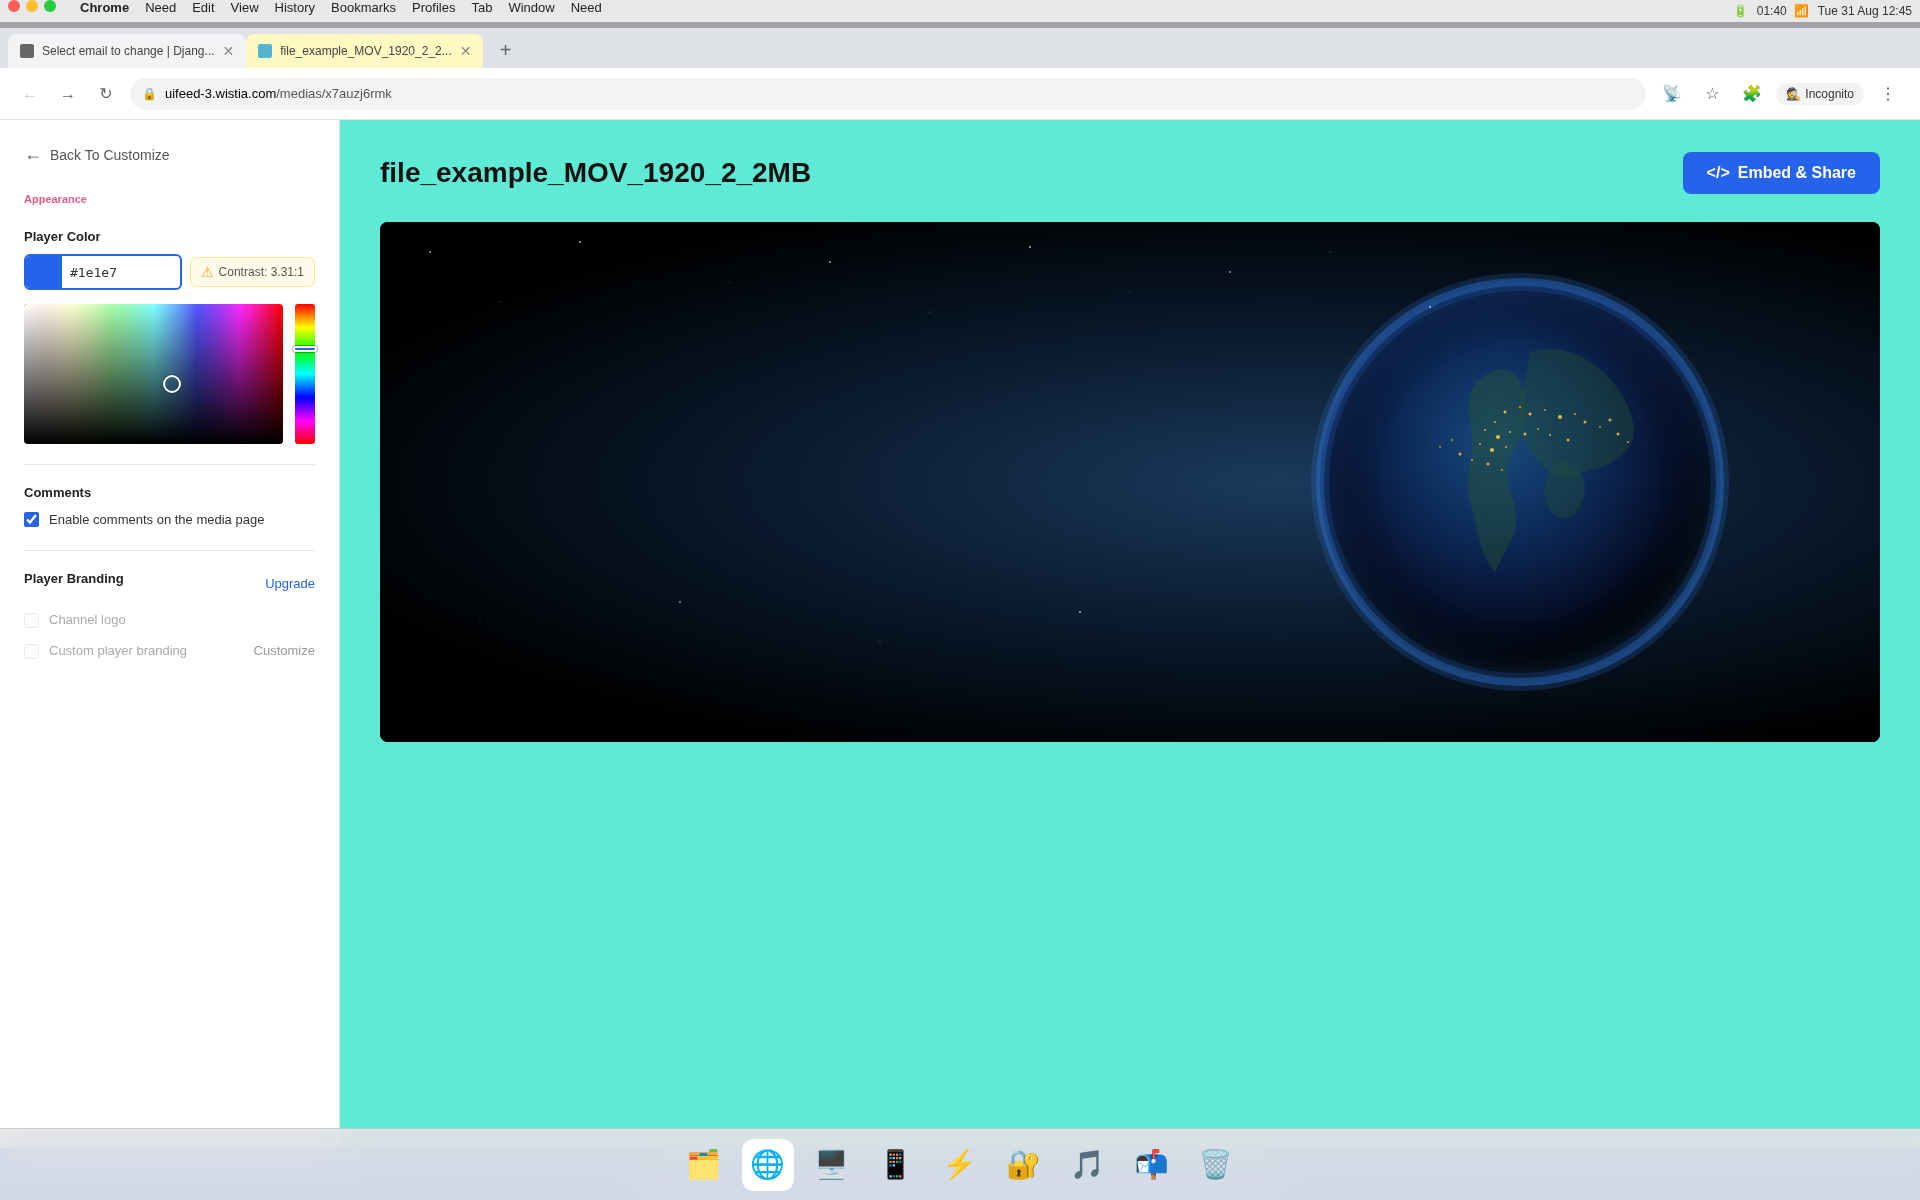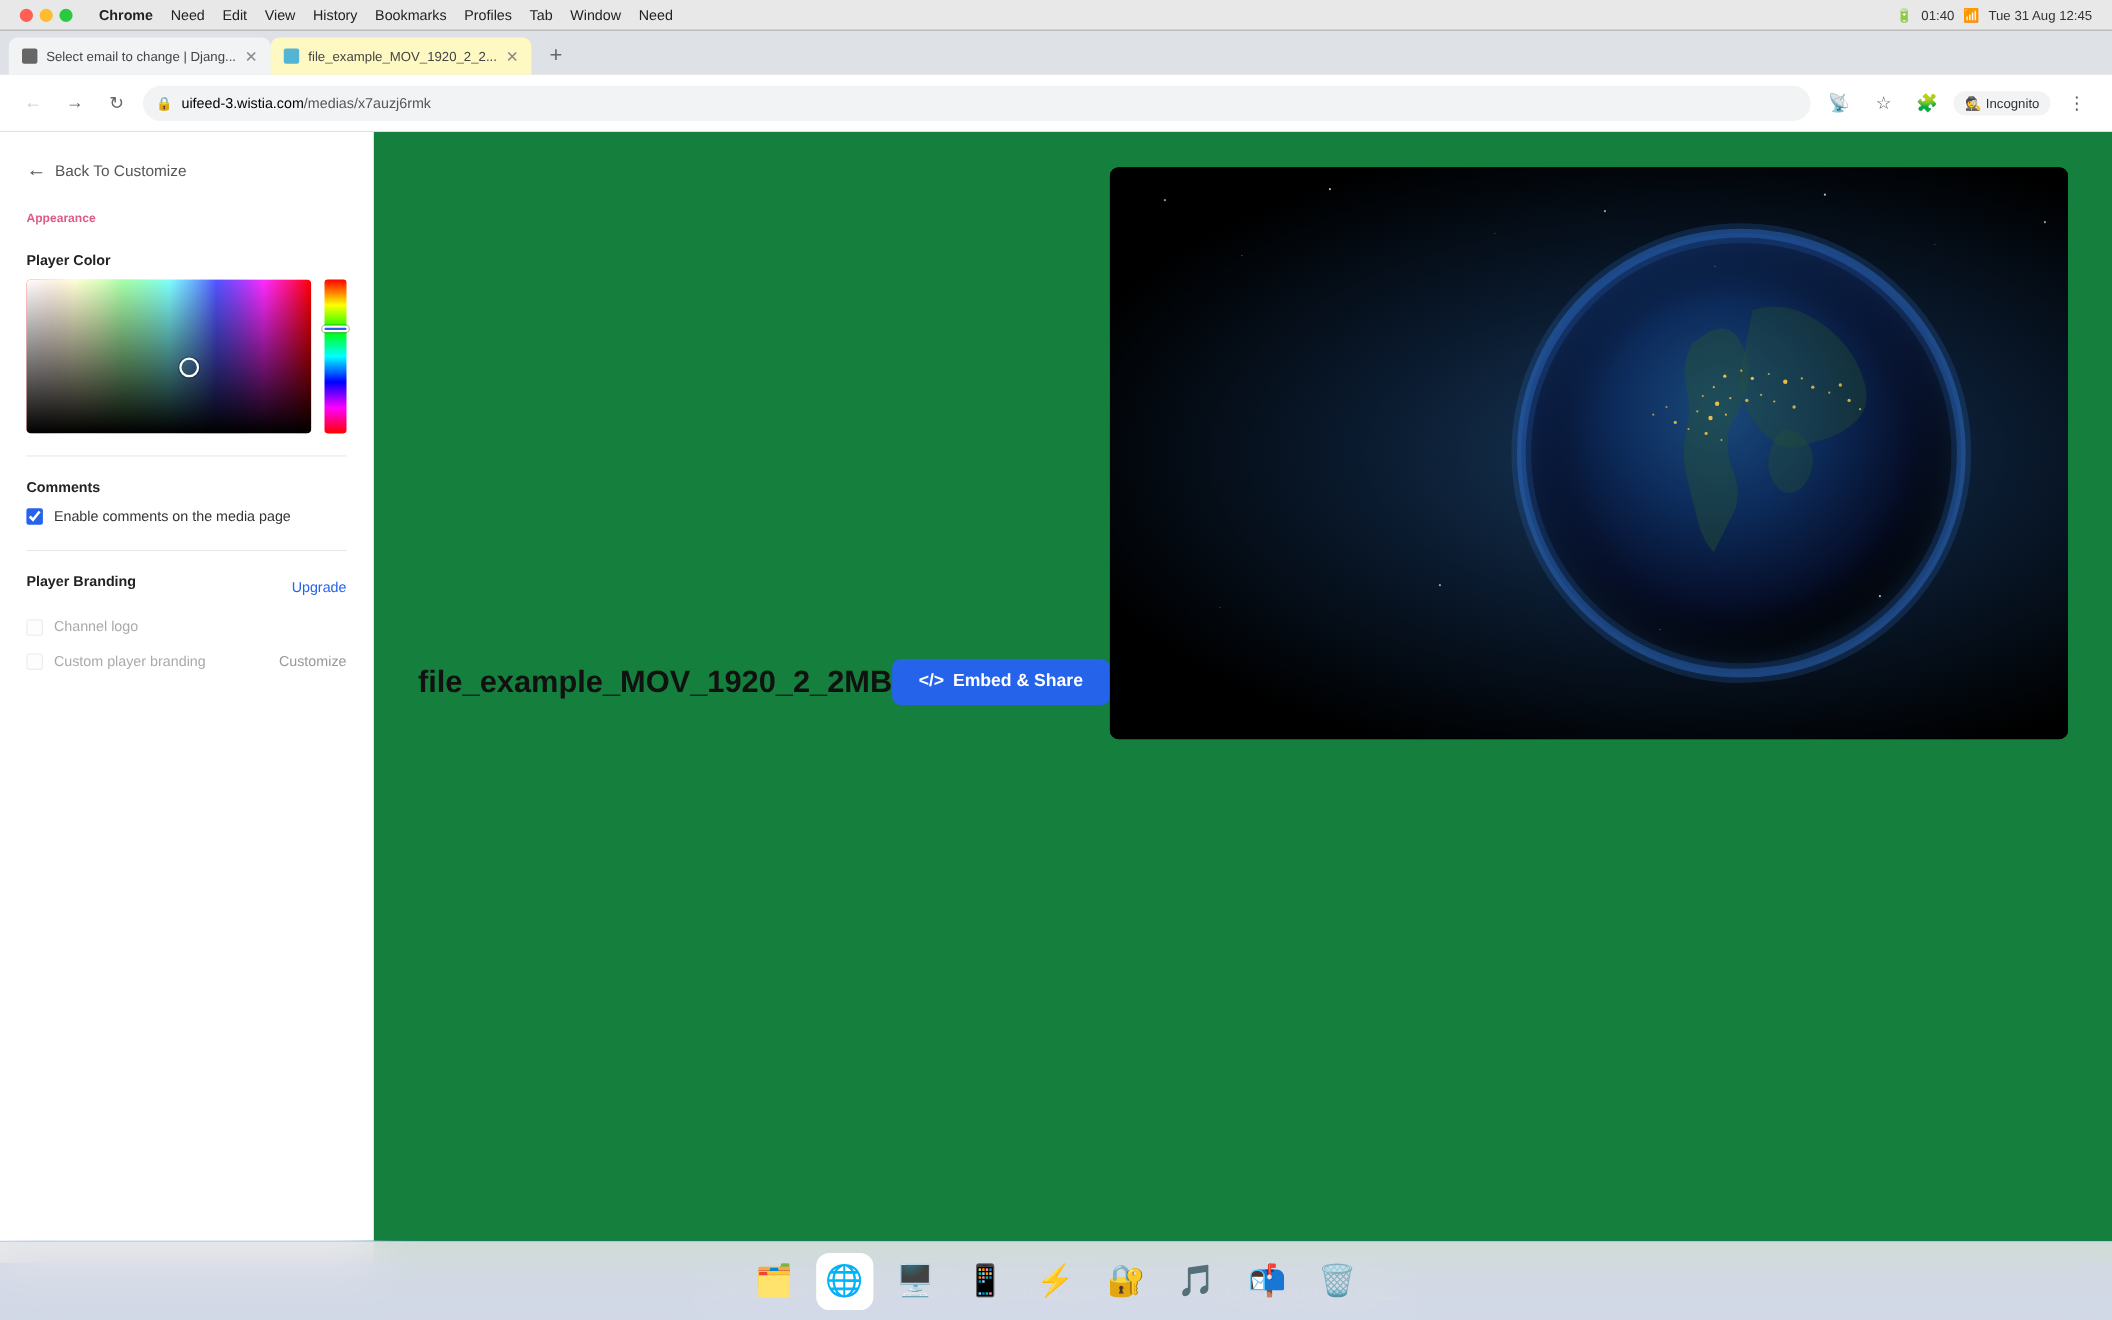--- a/index.html
+++ b/index.html
@@ -3,23 +3,22 @@
   <meta charset="utf-8">
   <style>
     * { margin: 0; padding: 0; box-sizing: border-box; }
     body { font-family: -apple-system, BlinkMacSystemFont, 'Helvetica Neue', sans-serif; background: #f0f0f0; width: 1920px; height: 1200px; overflow: hidden; }
 
     
     .mac-bar {
       background: #e8e8e8;
       height: 28px;
       display: flex;
-      align-items: center;
-      padding: 0 18px;
-      border-bottom: 1px solid #a3a3a3;
+      padding: 0 8px;
+      border-bottom: 6px solid #a3a3a3;
       gap: 16px;
     }
     .mac-bar-menu { display: flex; gap: 16px; font-size: 13px; color: #222; }
     .mac-bar-menu span { cursor: default; }
     .mac-bar-right { margin-left: auto; display: flex; align-items: center; gap: 8px; font-size: 12px; color: #333; }
     .mac-traffic-lights { display: flex; gap: 6px; margin-right: 8px; }
     .mac-traffic-light { width: 12px; height: 12px; border-radius: 50%; }
     .tl-red { background: #ff5f57; }
     .tl-yellow { background: #ffbd2e; }
     .tl-green { background: #28ca41; }
@@ -262,24 +261,24 @@
       margin-bottom: 12px;
     }
     .checkbox-disabled {
       opacity: 0.4;
     }
     .configure-link { color: #999; font-size: 13px; margin-left: auto; }
 
     
     .content-area {
       flex: 1;
-      background: #15803d;
+      background: #5eead4;
       padding: 32px 40px;
       display: flex;
-      flex-direction: row;
+      flex-direction: column;
     }
     .content-header {
       display: flex;
       align-items: center;
       justify-content: space-between;
       margin-bottom: 28px;
     }
     .video-title {
       font-size: 28px;
       font-weight: 700;
@@ -442,20 +441,30 @@
 
     <a class="back-link">
       <span class="back-arrow">←</span>
       <span>Back To Customize</span>
     </a>
 
     <div class="section-title">Appearance</div>
 
     <div class="field-label">Player Color</div>
 
+    <div class="color-input-row">
+      <div class="color-hex-box">
+        <div class="color-swatch" style="background:#2563eb;"></div>
+        <input class="color-hex-input" type="text" value="#1e1e7" style="">
+      </div>
+      <div class="contrast-badge">
+        <span class="contrast-icon">⚠</span>
+        <span>Contrast: 3.31:1</span>
+      </div>
+    </div>
 
     <div class="color-picker-wrapper">
       <div class="color-gradient-box">
 
         <div style="position:absolute;width:100%;height:100%;background:linear-gradient(to right, hsl(0,100%,50%), hsl(30,100%,50%), hsl(60,100%,50%), hsl(90,100%,50%), hsl(120,100%,50%), hsl(150,100%,50%), hsl(180,100%,50%), hsl(210,100%,50%), hsl(240,100%,50%), hsl(270,100%,50%), hsl(300,100%,50%), hsl(330,100%,50%), hsl(360,100%,50%));"></div>
         <div style="position:absolute;width:100%;height:100%;background:linear-gradient(to right,#fff,transparent);"></div>
         <div style="position:absolute;width:100%;height:100%;background:linear-gradient(to bottom,transparent,#000);"></div>
 
         <div class="picker-handle" style="left:57%;top:57%;background:transparent;"></div>
       </div>

